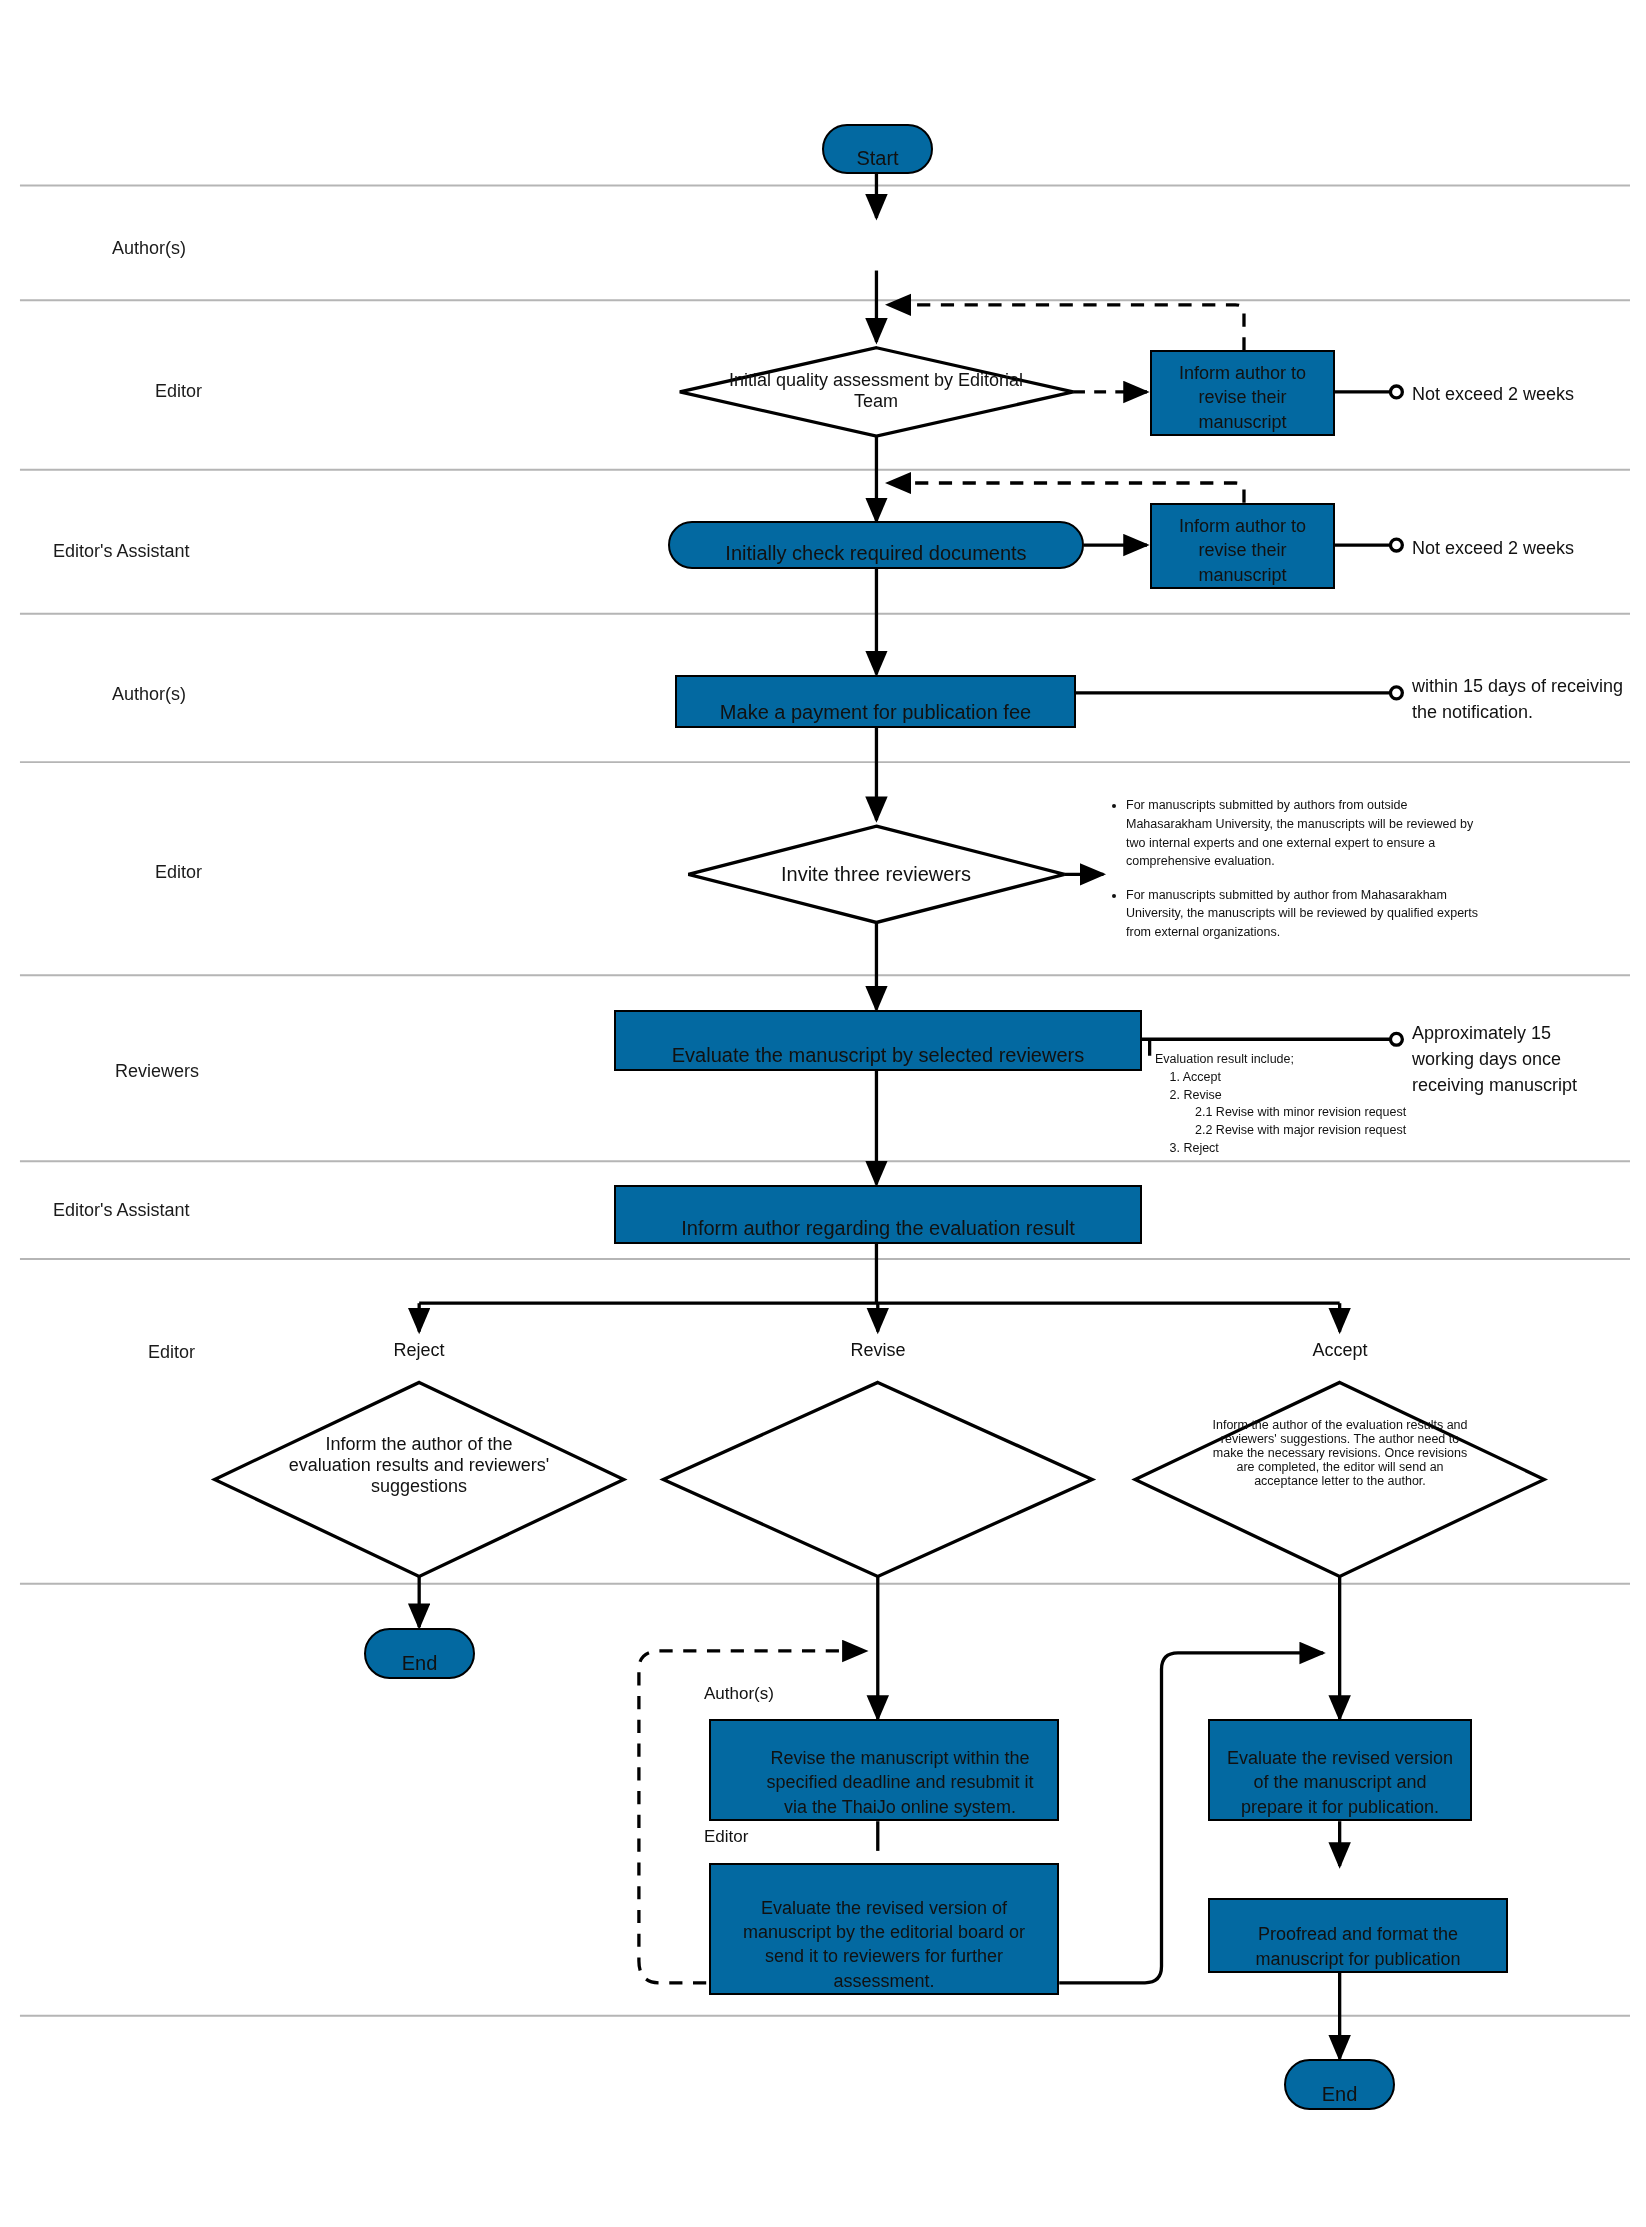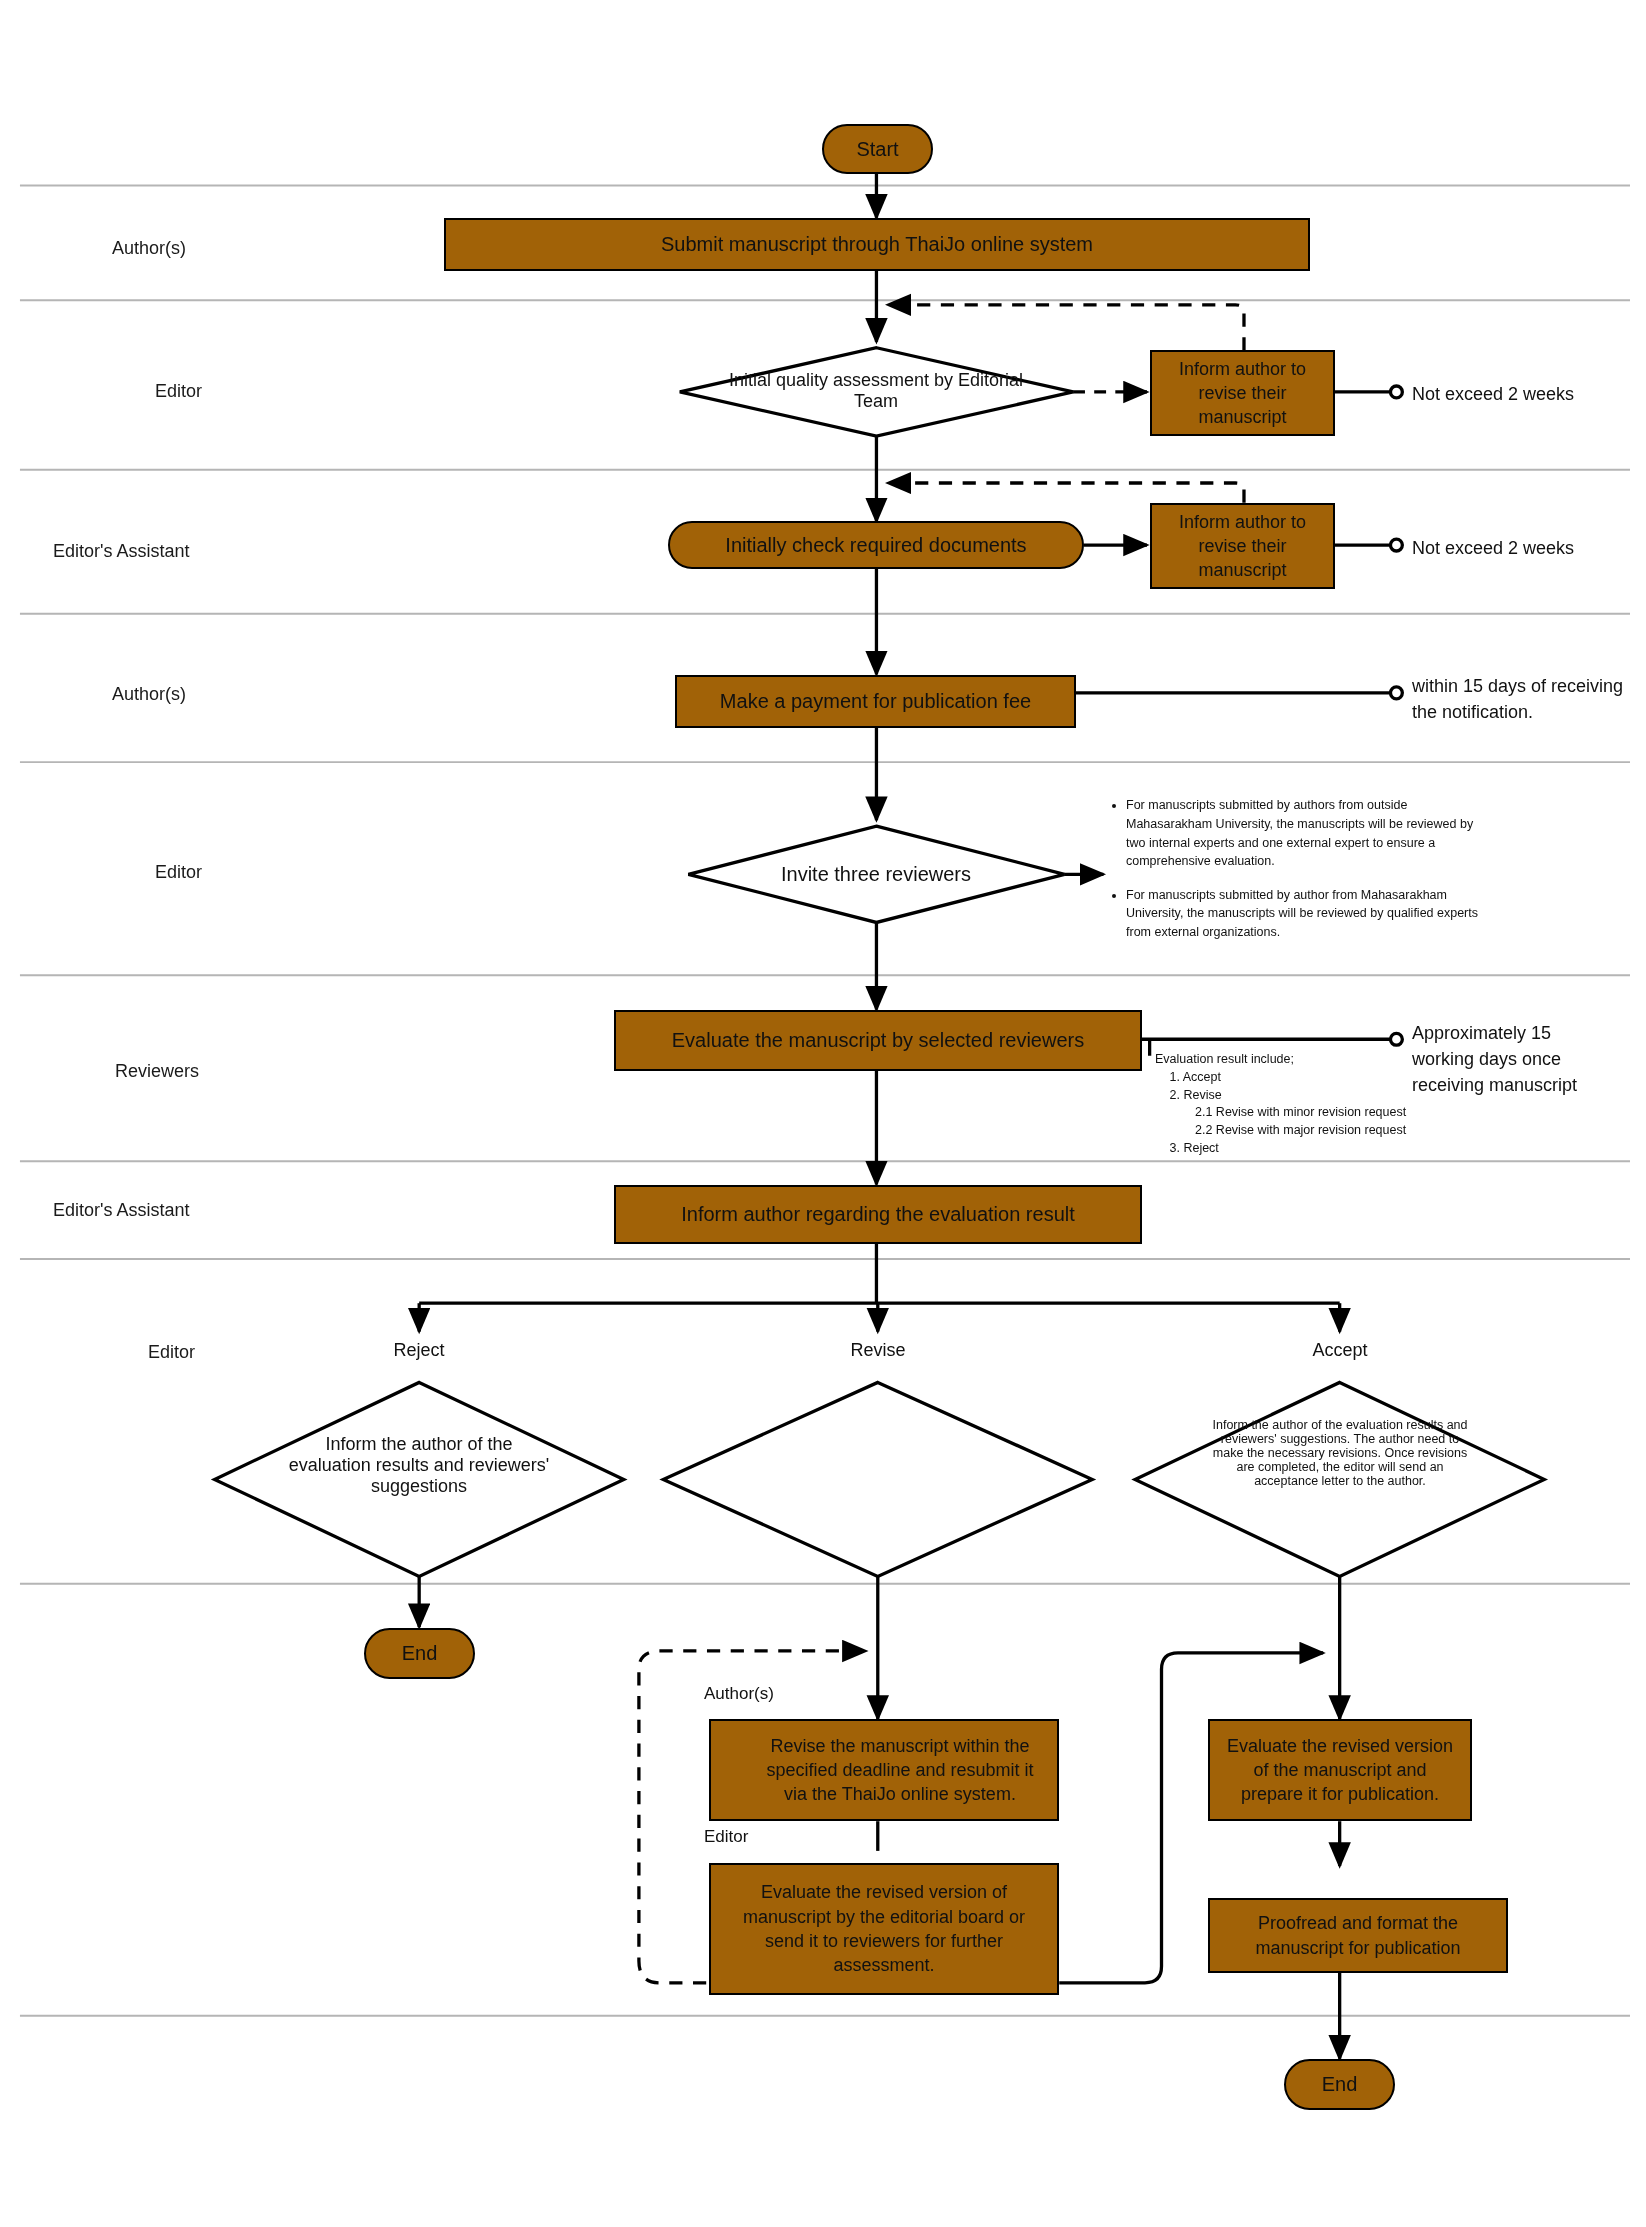--- a/index.html
+++ b/index.html
@@ -1,20 +1,20 @@
 <!DOCTYPE html>
 <html style="font-size:10.6px"><head>
 <meta charset="utf-8">
 <style>
   html,body{margin:0;padding:0;background:#ffffff;}
   body{font-family:"Liberation Sans", sans-serif;color:#111;}
   #page{position:relative;width:1646px;height:2227px;background:#fff;overflow:hidden;}
   #svgroot{position:absolute;inset:0;width:1646px;height:2227px;}
   .lane-label{position:absolute;font-size:18px;color:#1a1a1a;white-space:nowrap;}
-  .node{position:absolute;box-sizing:border-box;display:flex;align-items:center;justify-content:center;text-align:center;background:#a16207;}
+  .node{position:absolute;box-sizing:border-box;display:flex;align-items:flex-end;justify-content:center;text-align:center;background:#0369a1;}
   .rect{border:2.6px solid #000;}
   .stadium{border:2.6px solid #000;border-radius:659px;}
   .node span{display:block;line-height:1.35;padding:0 10.6px;}
   .fs30{font-size:20px;}
   .fs27{font-size:18px;}
   .fs19{font-size:12.5px;}
   .dmlabel{position:absolute;text-align:center;font-size:18px;color:#111;white-space:nowrap;}
   .annot{position:absolute;font-size:18px;line-height:1.45;color:#111;}
   .annot-small{position:absolute;font-size:12.5px;line-height:1.42;color:#111;}
   .bullets{position:absolute;font-size:12.5px;line-height:1.5;color:#111;}
@@ -128,23 +128,20 @@
   <div class="lane-label" style="left:112px;top:684px;">Author(s)</div>
   <div class="lane-label" style="left:155px;top:862px;">Editor</div>
   <div class="lane-label" style="left:115px;top:1061px;">Reviewers</div>
   <div class="lane-label" style="left:53px;top:1200px;">Editor's Assistant</div>
   <div class="lane-label" style="left:148px;top:1342px;">Editor</div>
 
   <div class="node stadium" style="left:822px;top:124px;width:111px;height:50px;">
     <span class="fs30">Start</span>
   </div>
 
-  <div class="node rect" style="left:444px;top:218px;width:866px;height:53px;">
-    <span class="fs30">Submit manuscript through ThaiJo online system</span>
-  </div>
 
   <div class="dtext" style="left:711px;top:370px;width:330px;">
     <span class="fs27">Initial quality assessment by Editorial Team</span>
   </div>
 
   <div class="node rect" style="left:1150px;top:350px;width:185px;height:86px;">
     <span class="fs27">Inform author to revise their manuscript</span>
   </div>
 
   <div class="node stadium" style="left:668px;top:521px;width:416px;height:48px;">

